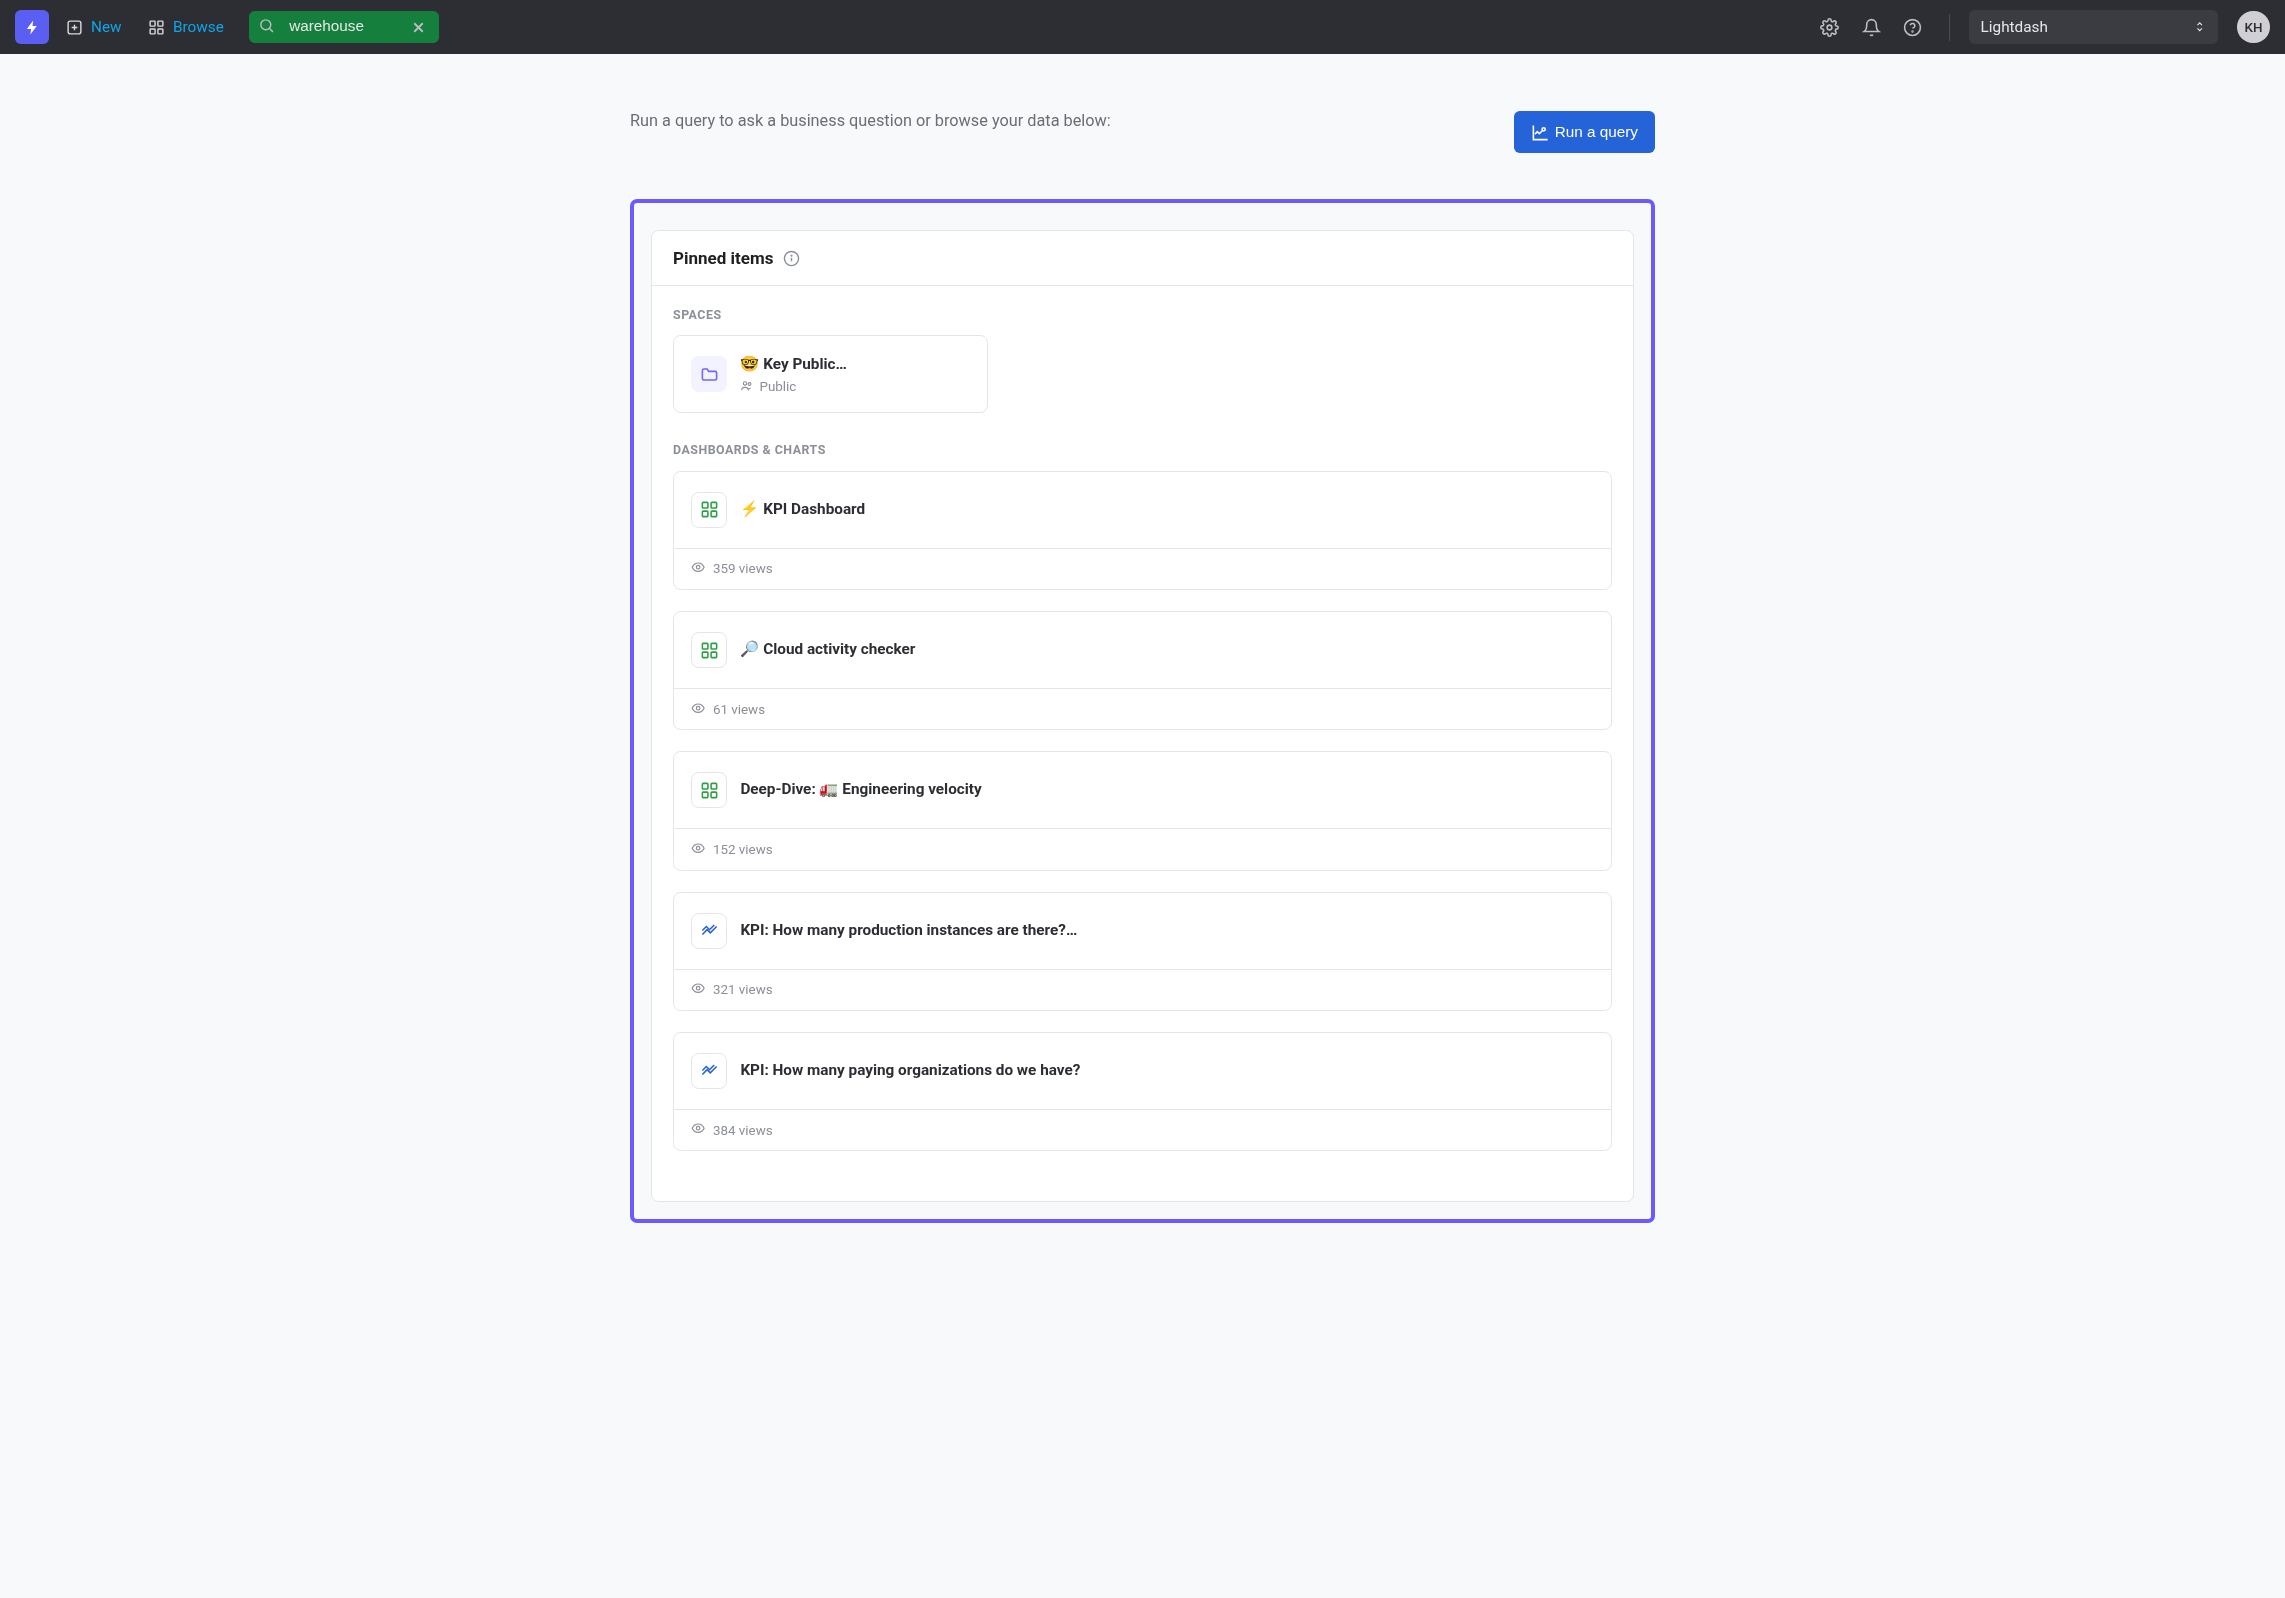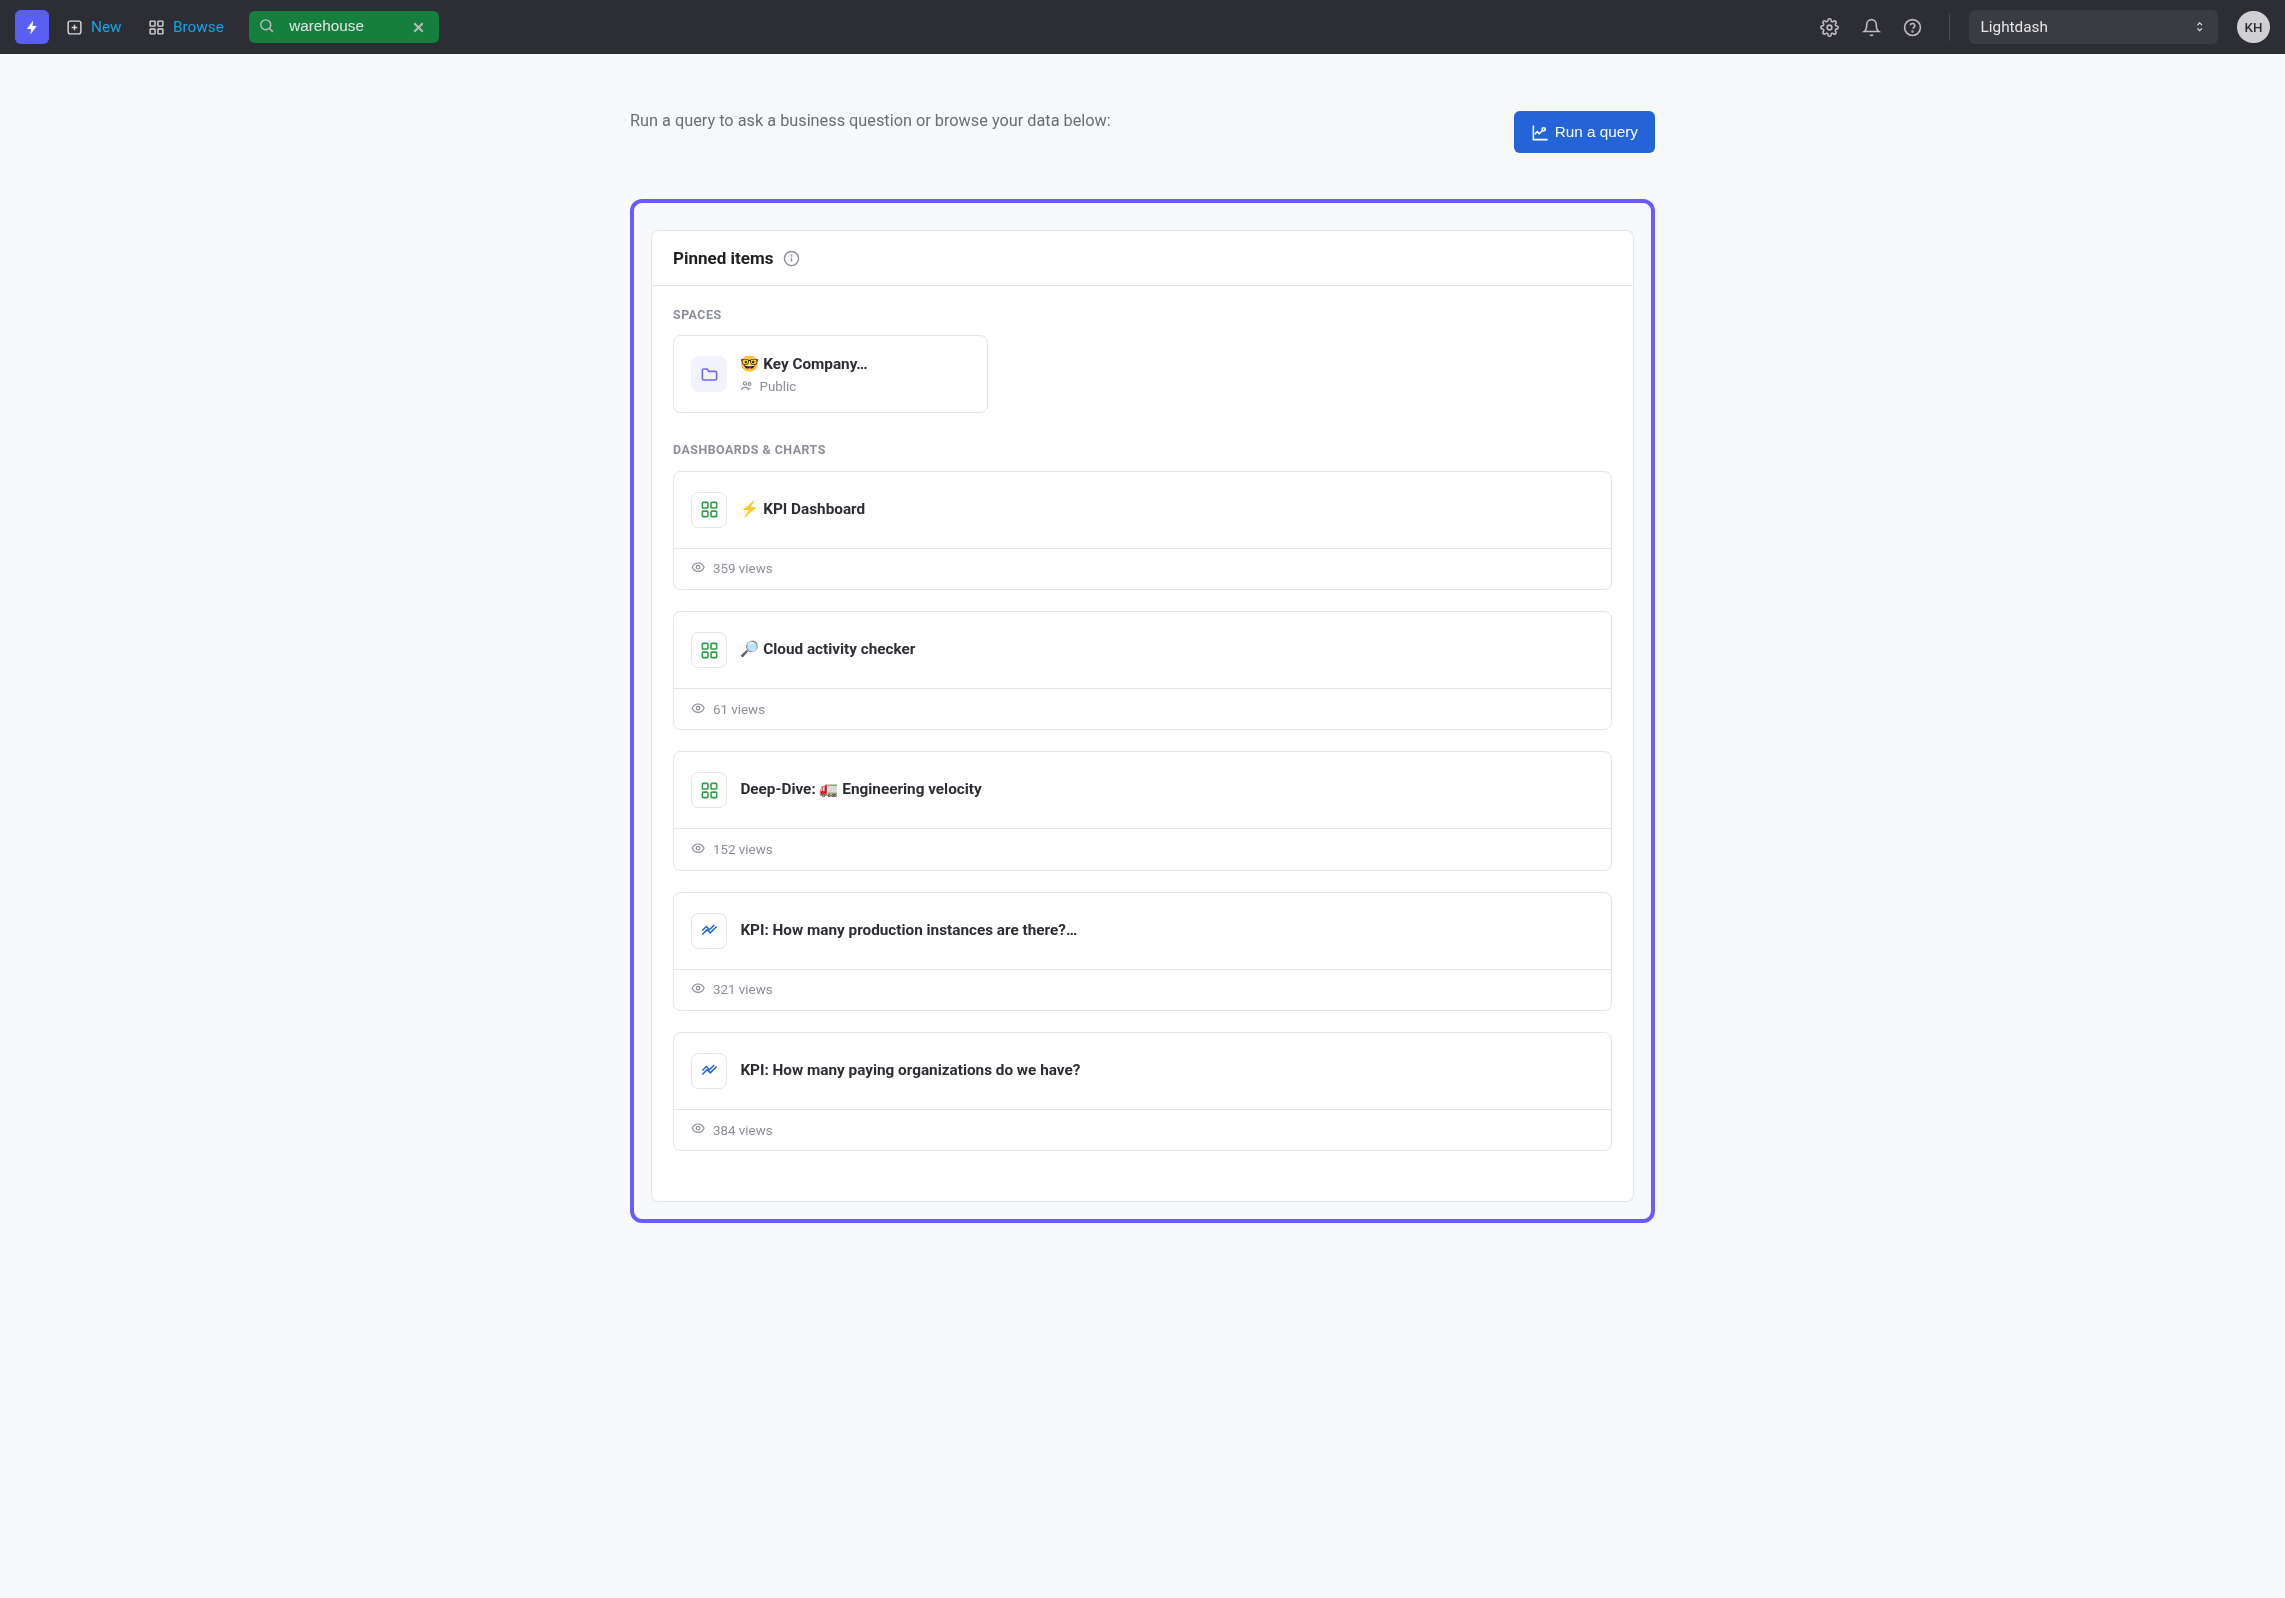--- a/index.html
+++ b/index.html
@@ -77,21 +77,21 @@
   border: none; border-radius: 5.7px;
   padding: 11.5px 17px;
   font-size: 15.3px; font-weight: 500;
   display: flex; align-items: center; gap: 5px;
   cursor: pointer;
 }
 .run-query-btn svg { width: 19px; height: 19px; }
 
 .highlight-frame {
   border: 4.8px solid #6b5bff;
-  border-radius: 12px;
+  border-radius: 7px;
   padding: 27px 17px 17px;
 }
 .panel {
   background: #fff;
   border: 1px solid #e4e5e9;
   border-radius: 7.6px;
 }
 .panel-header {
   padding: 17px 21px;
   border-bottom: 1px solid #e4e5e9;
@@ -249,21 +249,21 @@
         <div class="section-label">SPACES</div>
 
         <div class="card space-card" style="margin-bottom:29px;">
           <div class="card-main">
             <div class="card-icon space-icon">
               <svg viewBox="0 0 24 24" fill="none" stroke-width="2">
                   <path d="M3 7a2 2 0 0 1 2-2h4l2 3h8a2 2 0 0 1 2 2v7a2 2 0 0 1-2 2H5a2 2 0 0 1-2-2V7z"></path>
                 </svg>
             </div>
             <div>
-              <div class="card-title">🤓 Key Company…</div>
+              <div class="card-title">🤓 Key Public…</div>
               <div class="card-sub">
                 <svg viewBox="0 0 24 24" fill="none" stroke-width="2">
                     <circle cx="9" cy="8" r="3"></circle>
                     <path d="M3 20c0-3 3-5 6-5s6 2 6 5"></path>
                     <circle cx="17" cy="9" r="2.5"></circle>
                     <path d="M15 20c0-2 2-3.5 4-3.5"></path>
                   </svg>
                 <span>Public</span>
               </div>
             </div>

